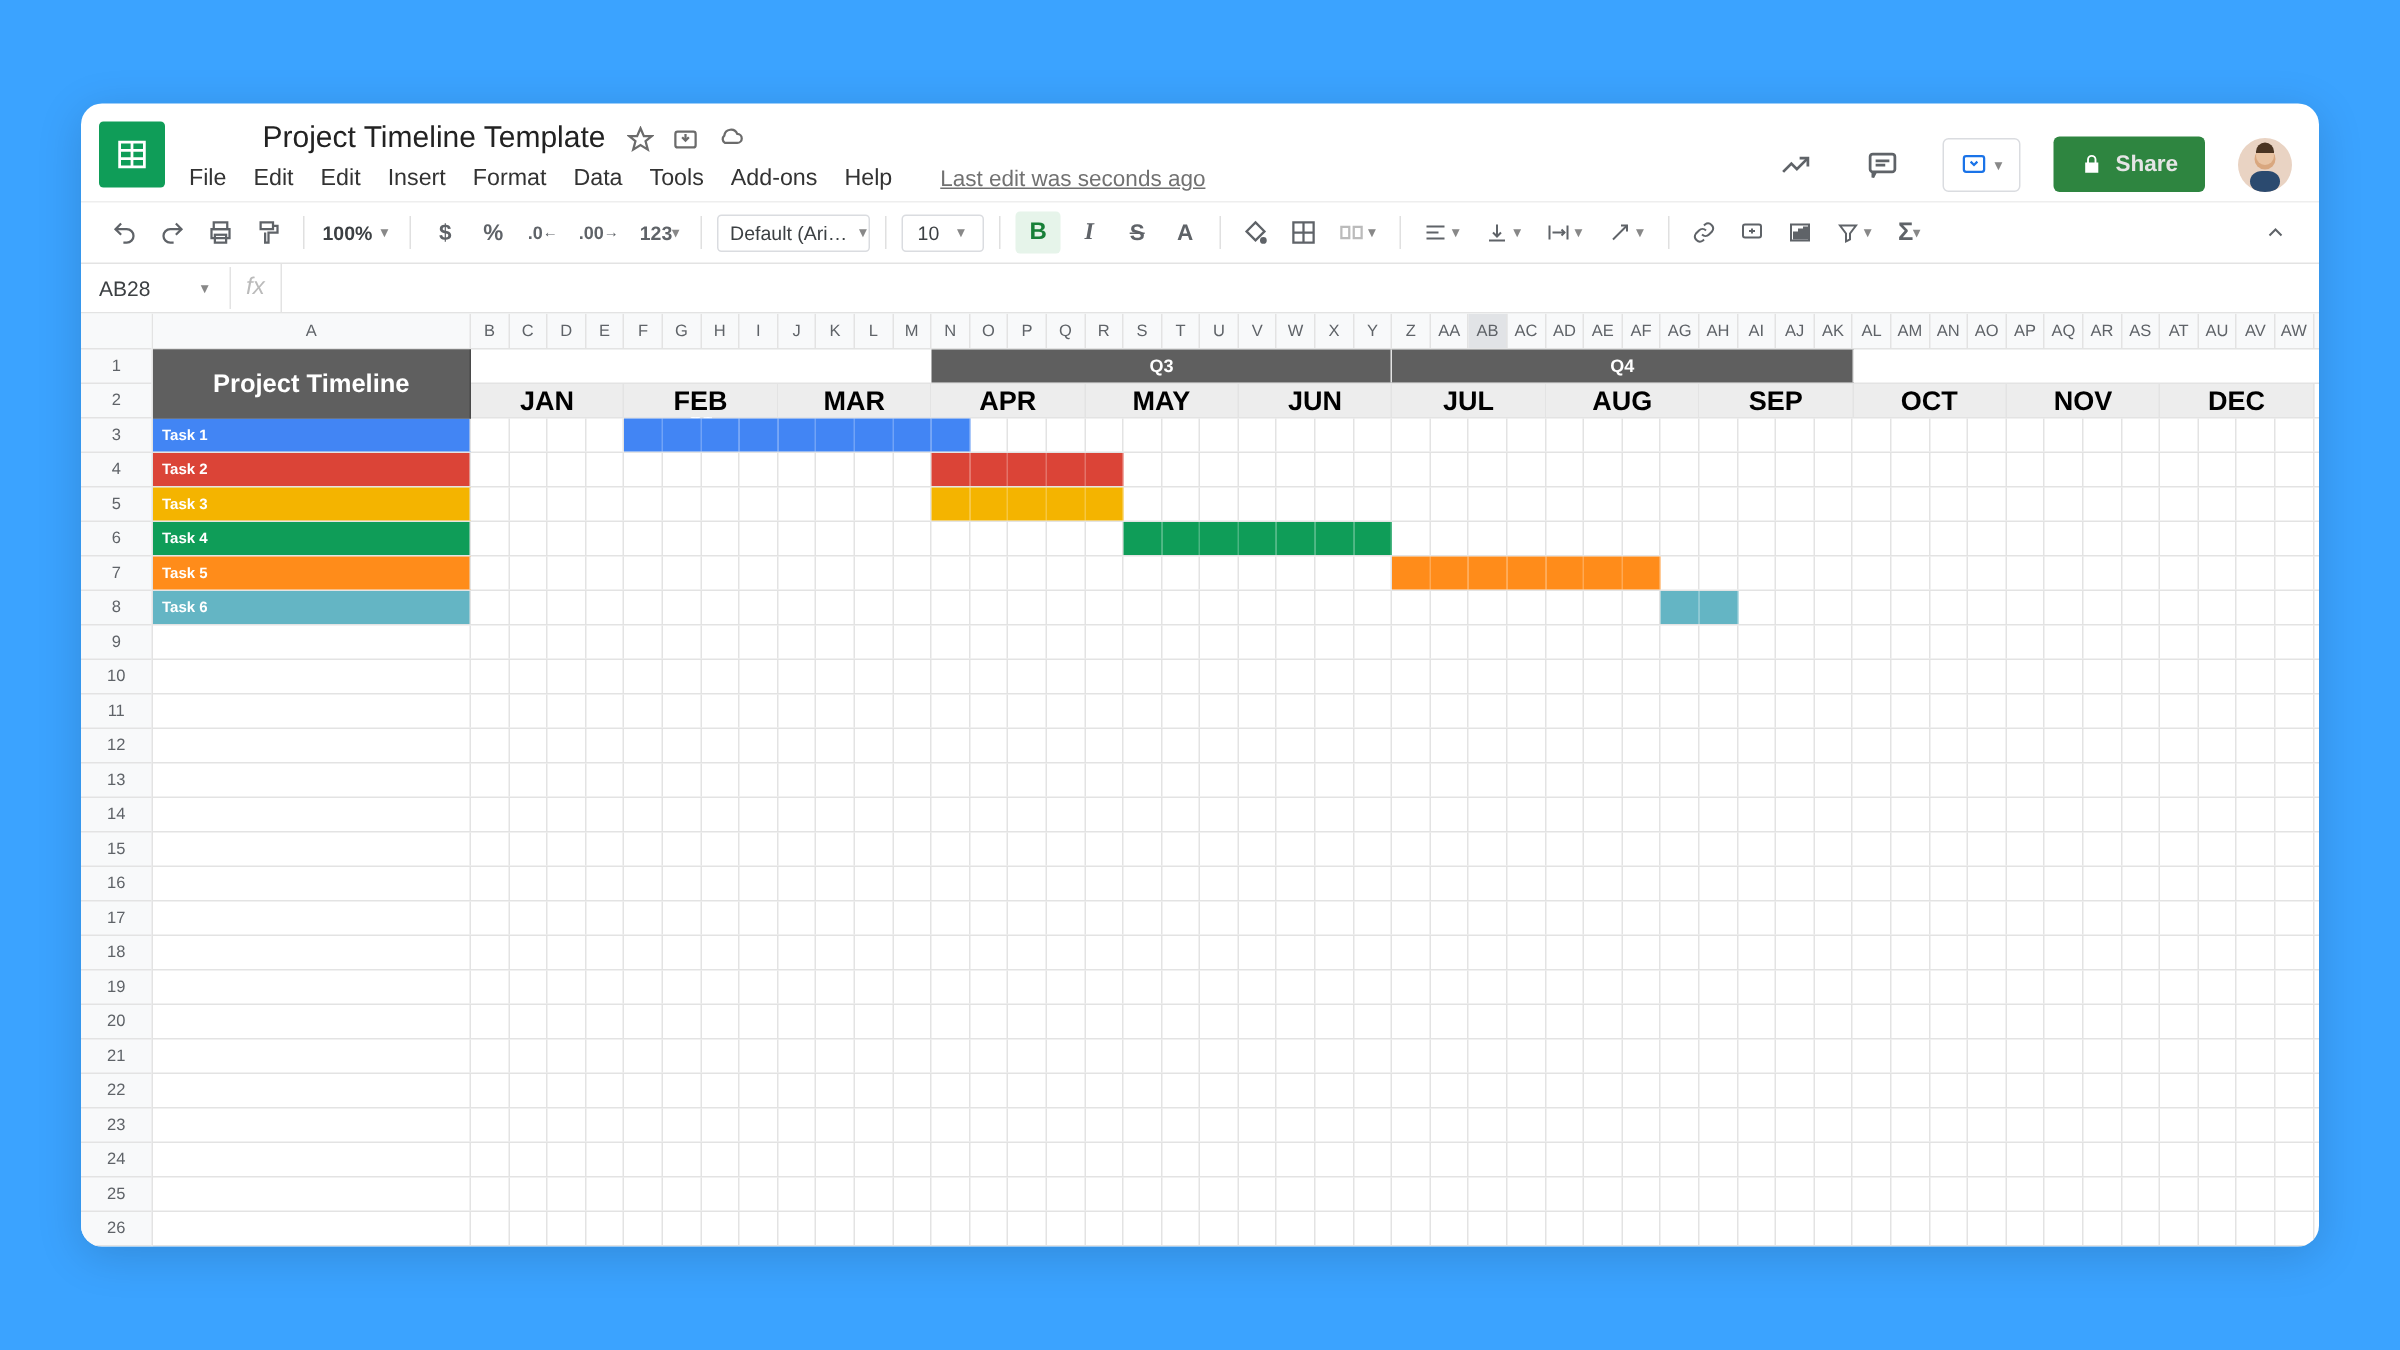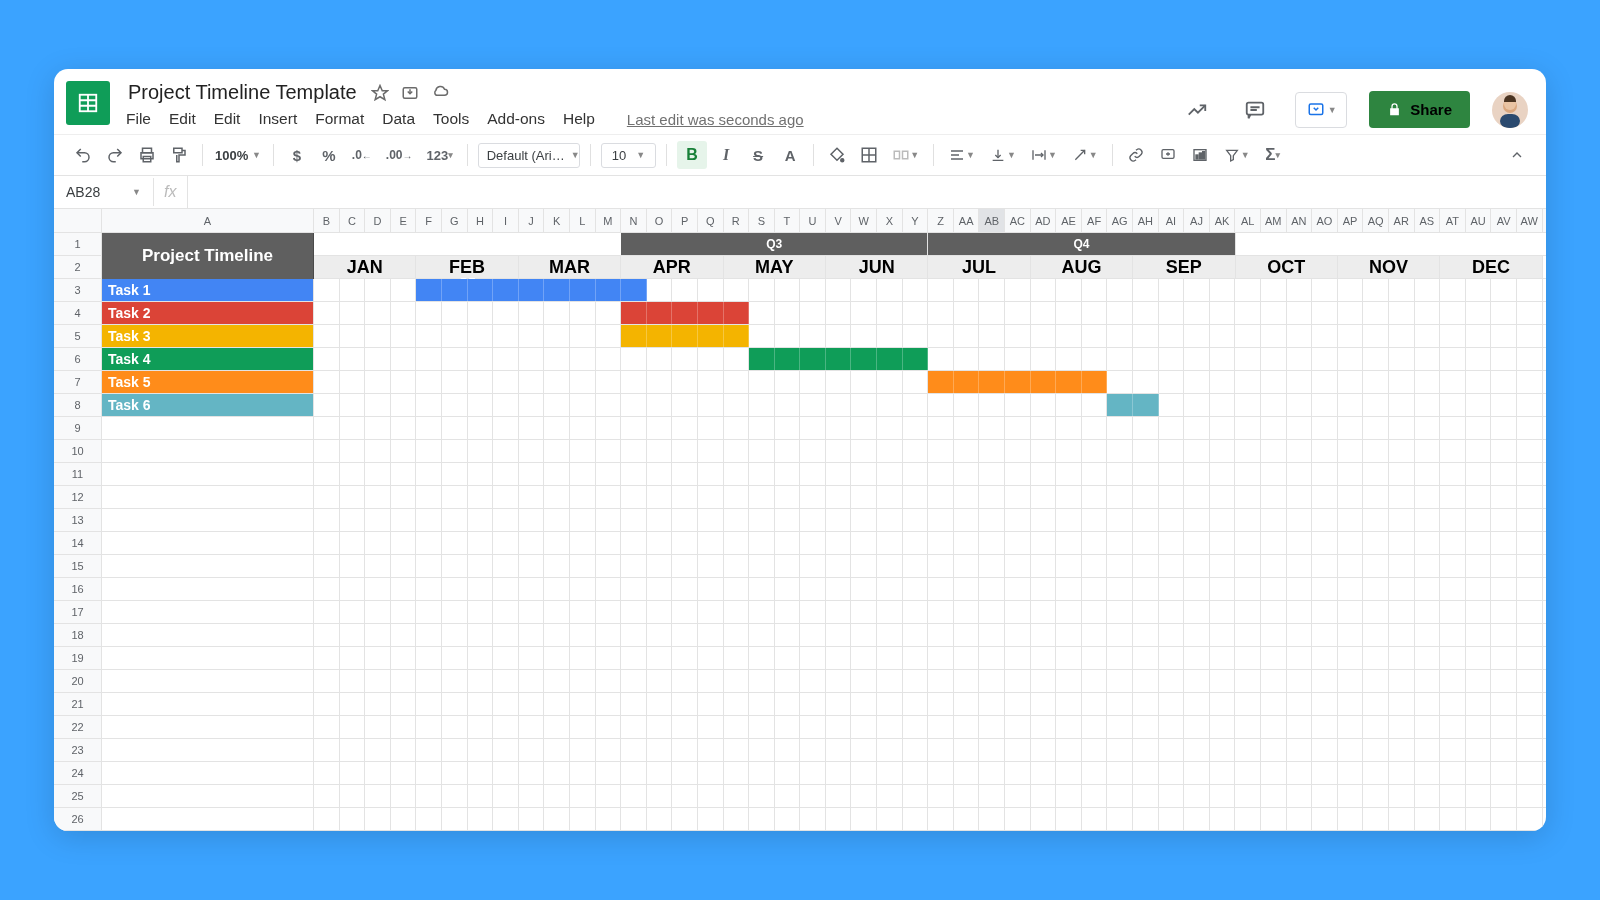--- a/index.html
+++ b/index.html
@@ -5,30 +5,30 @@
 * { box-sizing: border-box; margin: 0; padding: 0; font-family: Arial, "Helvetica Neue", sans-serif; }
 html, body { width: 1600px; height: 900px; }
 body { background: #3ba3ff; display: flex; align-items: center; justify-content: center; }
 
 .window { width: 1492px; height: 762px; background: #fff; border-radius: 14px; box-shadow: 0 6px 30px rgba(0,0,0,.15); overflow: hidden; display: flex; flex-direction: column; position: relative; }
 
 .titlebar { display: flex; align-items: flex-start; padding: 10px 18px 0 12px; gap: 10px; }
 .doc-icon { width: 44px; height: 44px; background: #0f9d58; border-radius: 3px; display:flex; align-items:center; justify-content:center; margin-right:4px; margin-top:2px; }
 .doc-icon svg { width: 22px; height: 22px; }
 .title-col { flex:1; }
-.title-row { display:flex; align-items:center; gap: 8px; }
+.title-row { display:flex; align-items:center; gap: 8px; margin-left: 47px; }
 .doc-title { font-size: 20px; color:#222; padding: 2px 4px; }
 .ticon { width:22px; height:22px; display:flex; align-items:center; justify-content:center; color:#6b6b6b; cursor:pointer; }
 .menubar { display:flex; gap: 18px; padding: 4px 2px 6px 2px; font-size: 15.5px; color:#333; align-items:center; }
 .menubar span { cursor:pointer; }
 .last-edit { color:#717171; text-decoration: underline; margin-left: 14px; font-size:15px; }
 .title-right { display:flex; align-items:center; gap: 22px; padding-top:12px; }
 .circ-btn { width:36px; height:36px; border-radius:50%; display:flex; align-items:center; justify-content:center; cursor:pointer; color:#555; }
 .present { width:52px; height:36px; border:1px solid #dadce0; border-radius:4px; display:flex; align-items:center; justify-content:center; gap:2px; cursor:pointer; color:#1a73e8; }
-.share-btn { background:#2e8540; color:#000000; font-weight:600; font-size:15px; padding: 10px 18px; border-radius:4px; display:flex; align-items:center; gap:8px; cursor:pointer; }
+.share-btn { background:#2e8540; color:#e5e5e5; font-weight:600; font-size:15px; padding: 10px 18px; border-radius:4px; display:flex; align-items:center; gap:8px; cursor:pointer; }
 .avatar { width:36px; height:36px; border-radius:50%; background:#e9d3c3; overflow:hidden; display:flex; align-items:center; justify-content:center; }
 
 .toolbar { border-top:1px solid #eee; border-bottom:1px solid #e3e3e3; padding: 6px 16px; display:flex; align-items:center; gap:6px; color:#5f6368; font-size:13px; flex-wrap: nowrap; overflow:hidden; }
 .tbtn { min-width:26px; height:28px; display:flex; align-items:center; justify-content:center; cursor:pointer; border-radius:3px; padding: 0 4px; font-weight: bold; }
 .sep { width:1px; height:22px; background:#e0e0e0; margin: 0 4px; }
 .zoom { font-size:13px; color:#3c4043; padding: 0 2px; }
 .fontbox { border:1px solid #dadce0; border-radius:3px; padding: 4px 8px; font-size:13px; color:#3c4043; display:flex; align-items:center; gap:6px; cursor:pointer; width:102px; white-space:nowrap; overflow:hidden; }
 .sizebox { border:1px solid #dadce0; border-radius:3px; padding: 4px 10px; font-size:13px; color:#3c4043; display:flex; align-items:center; gap:10px; cursor:pointer; }
 .bold-active { background:#e6f4ea; color:#188038; font-weight:700; border-radius:3px; }
 .expand-right { margin-left:auto; }
@@ -50,21 +50,21 @@
 .colN { width:25.6px; }
 .col-active { background:#e1e3e6; }
 
 .data-rows { }
 .drow { height:23px; display:flex; border-bottom:1px solid #e3e3e3; }
 .cellA { width:212px; border-right:1px solid #e3e3e3; flex-shrink:0; display:flex; align-items:center; padding-left:6px; font-size:13px; }
 .cellN { width:25.6px; border-right:1px solid #e3e3e3; flex-shrink:0; }
 
 .hdr-dark { background:#5f5f5f; color:#fff; font-weight:700; }
 .proj-title { font-size:17px; justify-content:center; }
-.taskcell { color:#fff; font-weight:700; font-size:14px; padding-left:6px; }
+.taskcell { color:#fff; font-weight:700; font-size:10px; padding-left:6px; }
 .quarter { color:#fff; font-weight:700; font-size:12px; display:flex; align-items:center; justify-content:center; }
 .month { font-weight:700; font-size:18px; display:flex; align-items:center; justify-content:center; background:#ededed; }
 
 .caret{ font-size:9px; color:#888; }
 svg { display:block; }
 </style>
 </head>
 <body>
 
 <div class="window">

